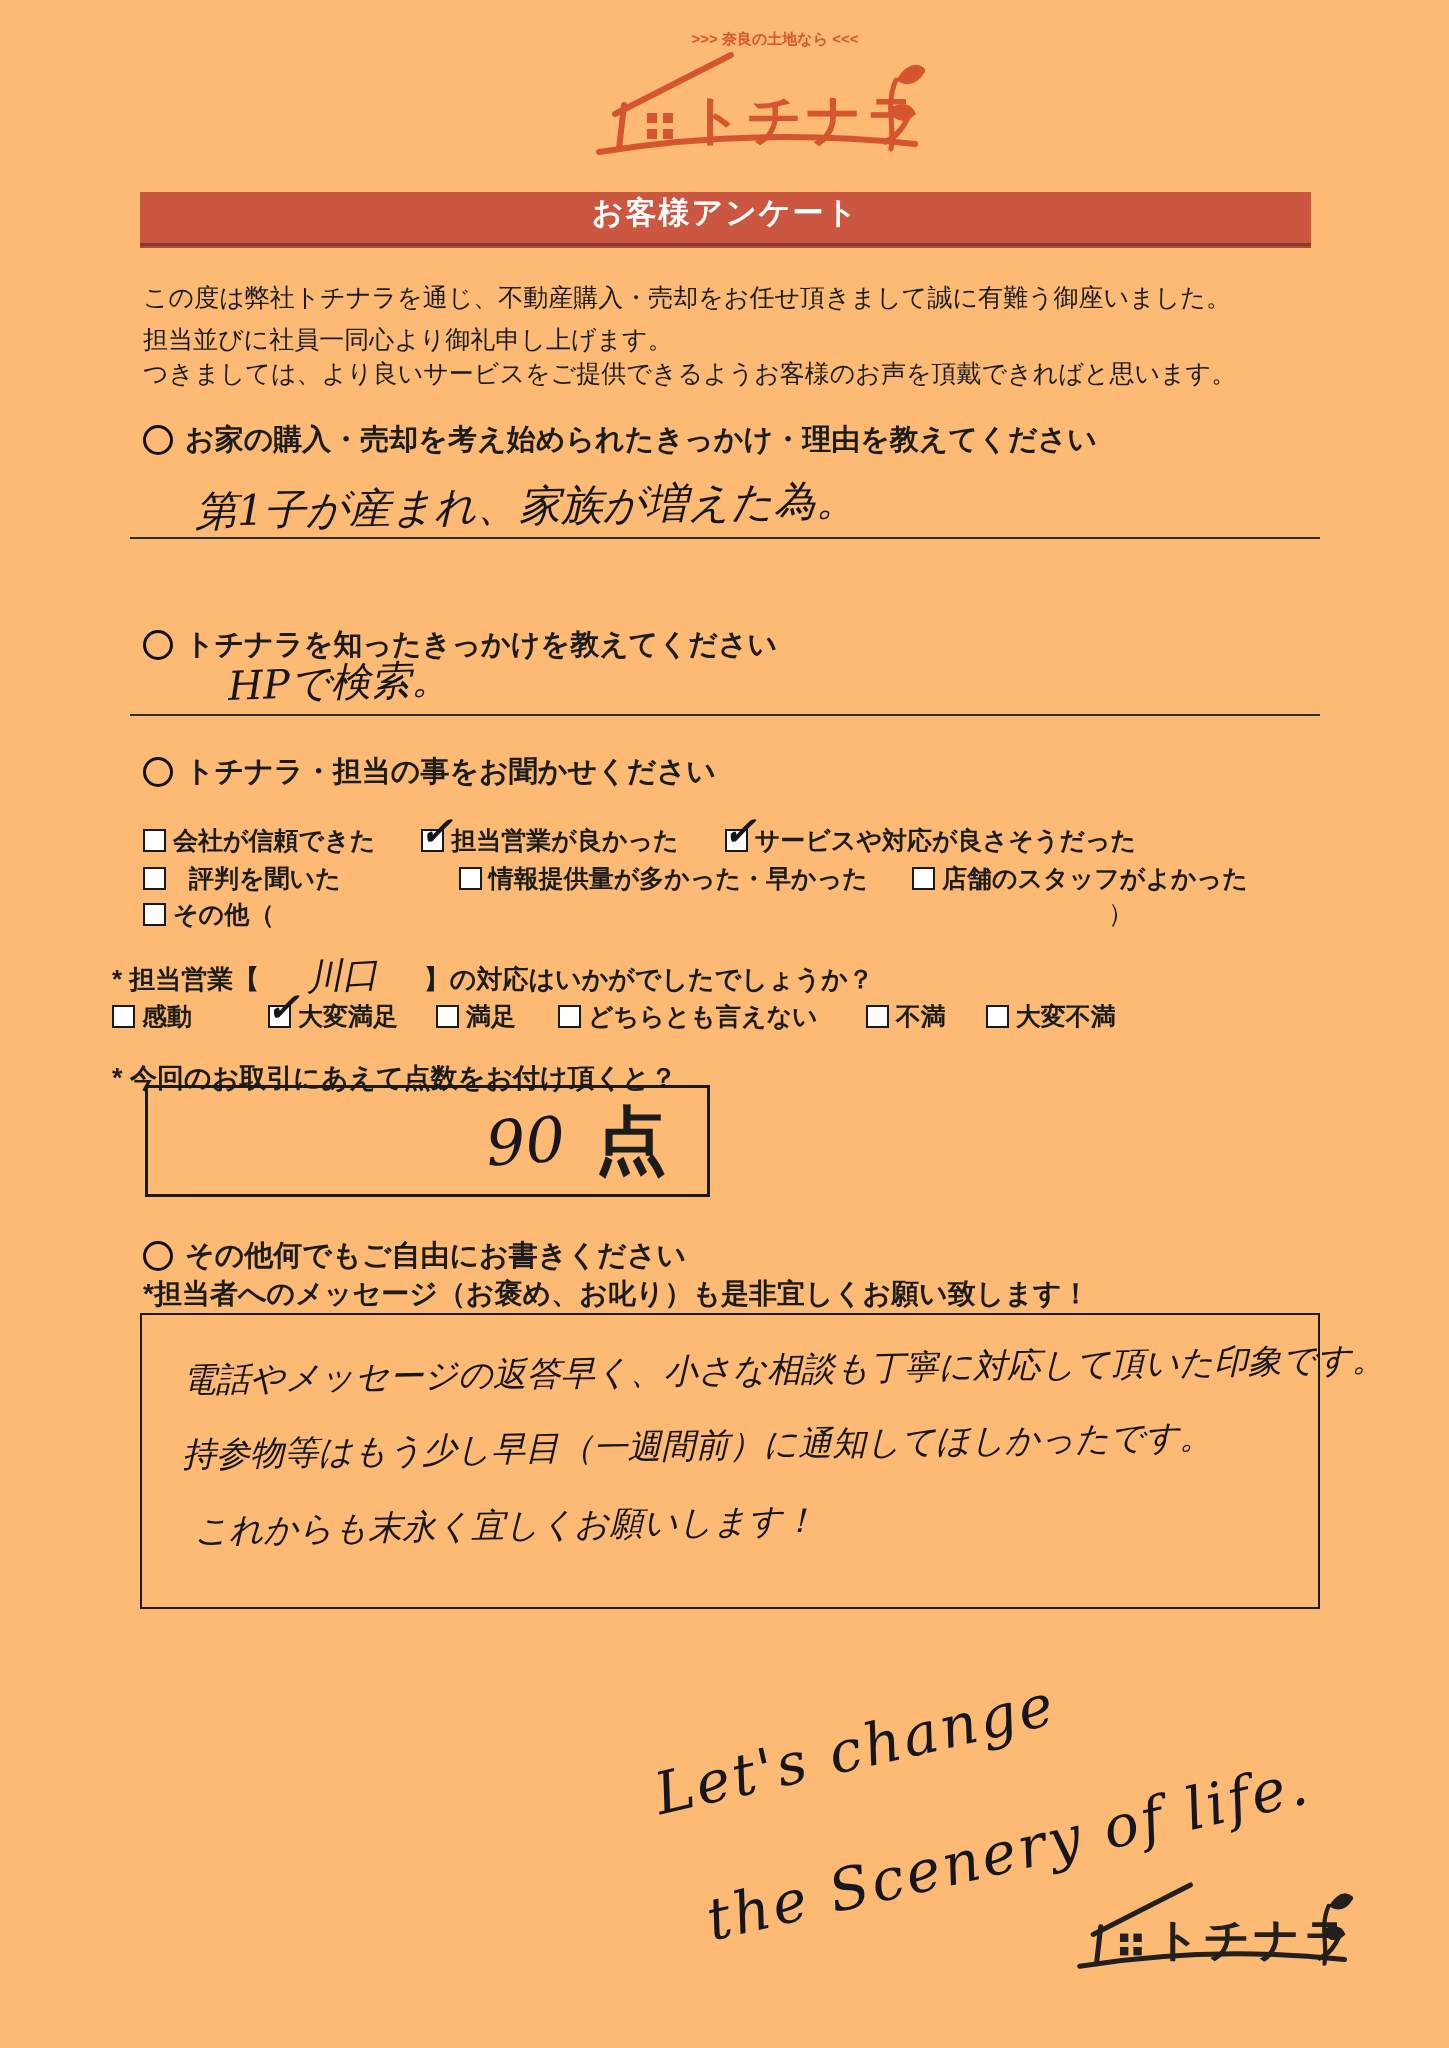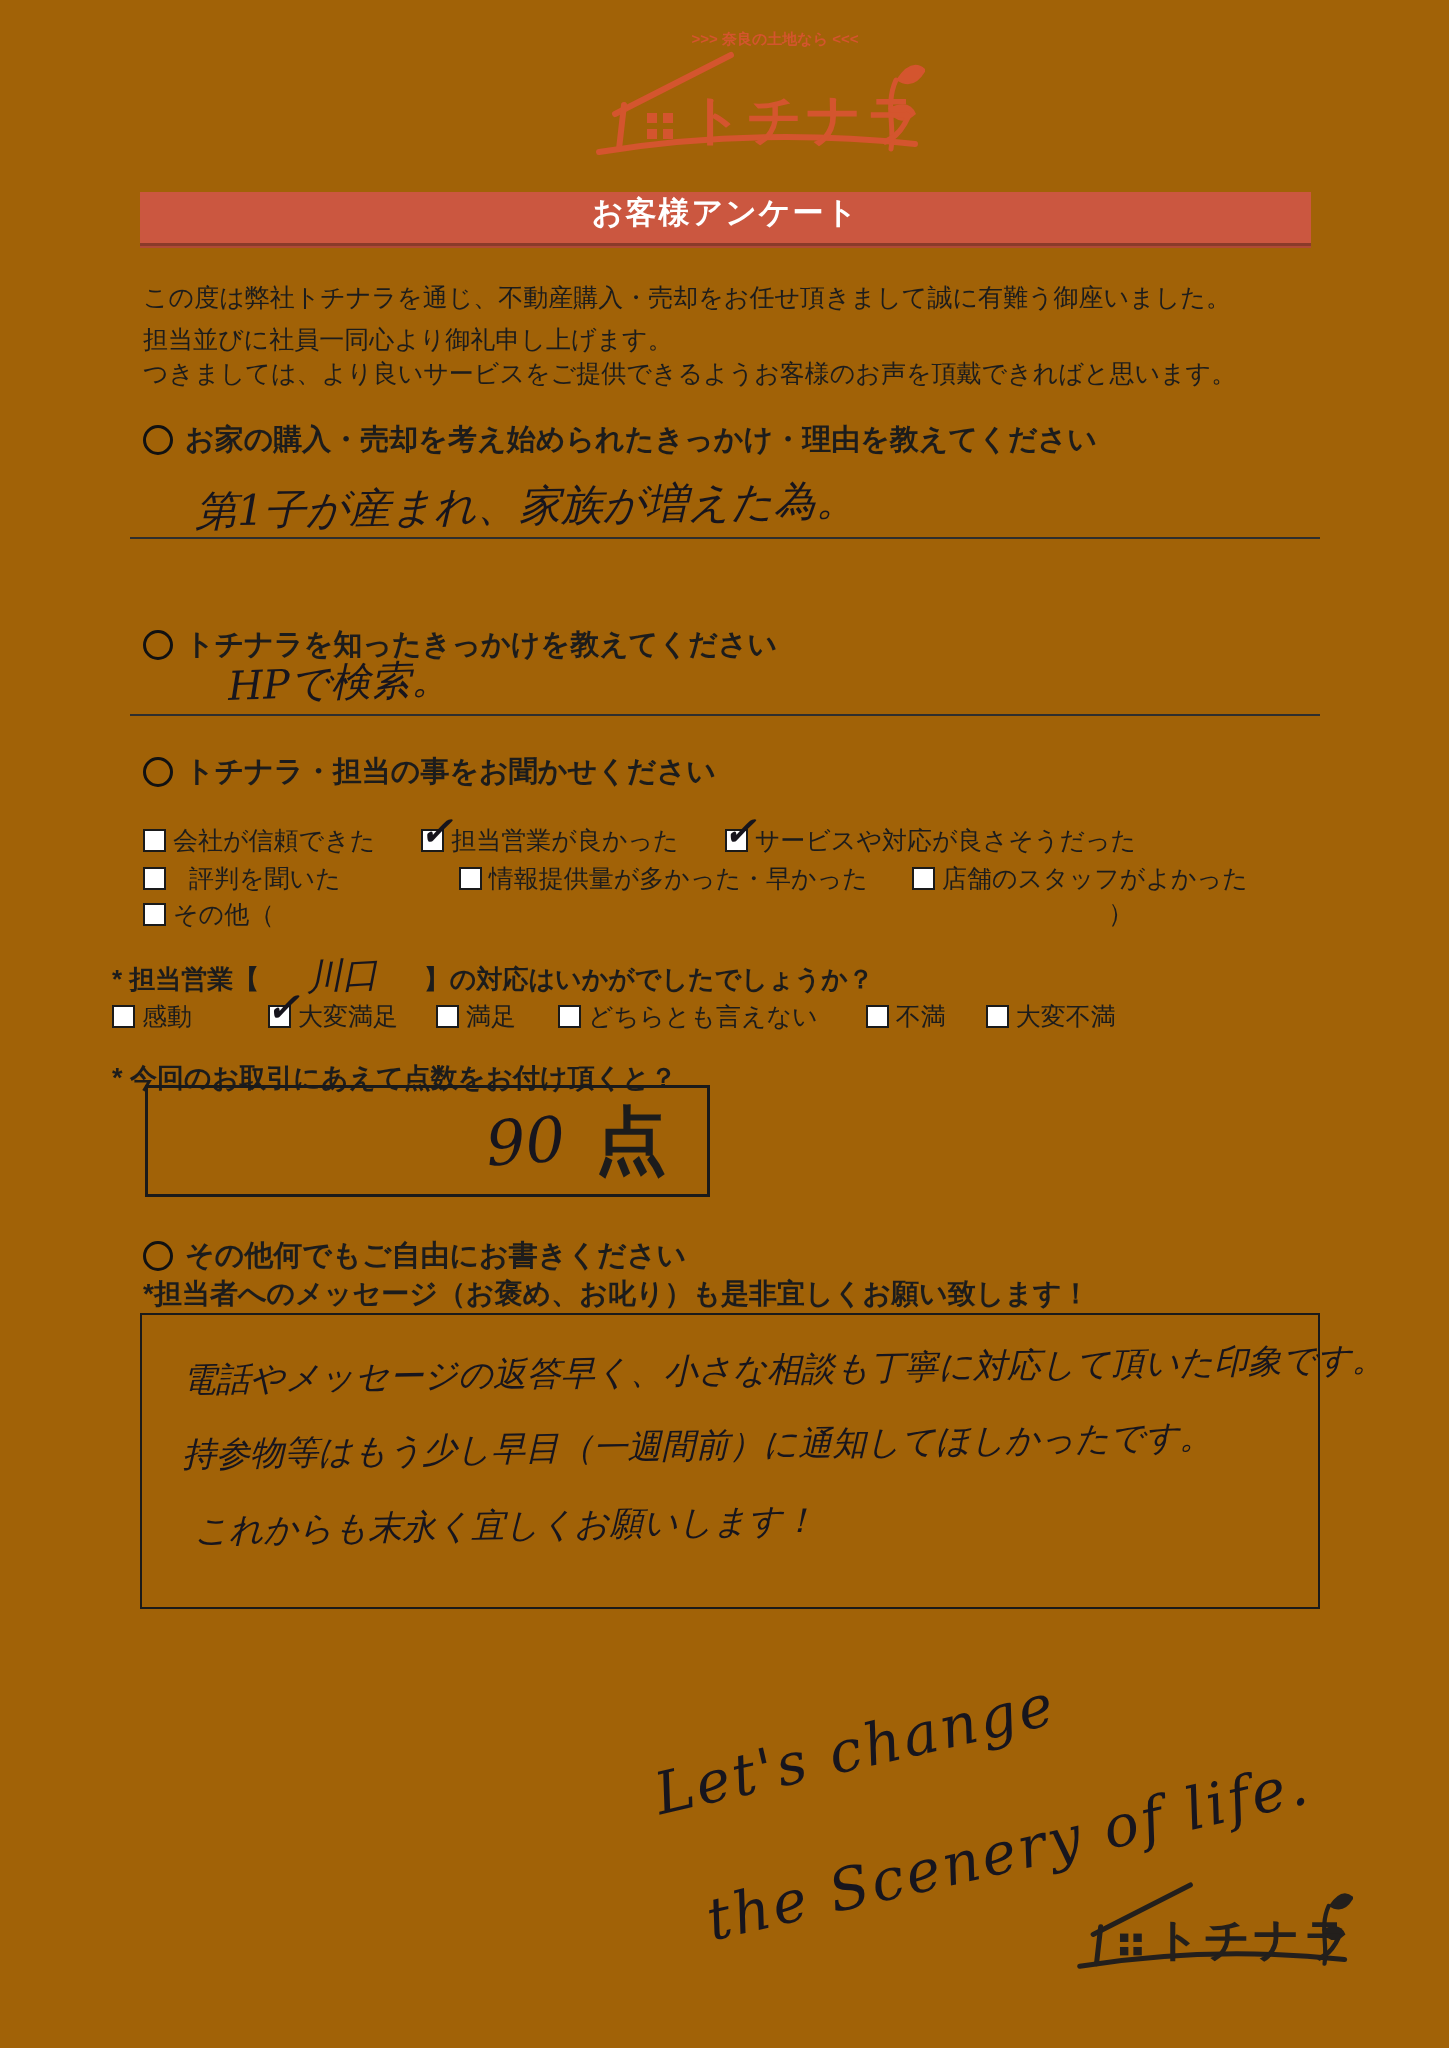--- a/index.html
+++ b/index.html
@@ -1,18 +1,18 @@
 <!DOCTYPE html>
 <html><head>
 <meta charset="utf-8">
 <style>
   html,body { margin:0; padding:0; background:#e8e8e8; }
   #page {
     position:relative; width:1449px; height:2048px; margin:0 auto;
-    background:#a16207; overflow:hidden;
+    background:#fdba74; overflow:hidden;
     font-family:"Liberation Sans", sans-serif; color:#1c1c1c;
   }
   .abs { position:absolute; }
 
   
   .band {
     left:140px; top:192px; width:1171px; height:54px;
     background:#cb5740; display:flex; align-items:flex-start; justify-content:center;
     box-shadow:0 -3px 0 #8a3a2a inset, 0 2px 0 #b04a35;
   }
@@ -22,21 +22,21 @@
   .intro-line { left:143px; width:1180px; font-size:25px; line-height:34px; font-weight:500; }
   .q-heading { display:flex; align-items:center; font-weight:bold; font-size:29px; }
   .q-circle {
     display:inline-block; width:24px; height:24px; border:3px solid #111;
     border-radius:50%; margin-right:12px; flex:0 0 auto;
   }
   .sub-bold { font-weight:bold; font-size:25px; }
 
   
   .cb-row { display:flex; align-items:flex-start; font-size:25px; white-space:nowrap; }
-  .cb-item { display:flex; align-items:center; }
+  .cb-item { display:flex; align-items:center;font-weight:bold; }
   .cb {
     display:inline-block; width:19px; height:19px; border:2px solid #1a1a1a;
     margin-right:7px; position:relative; flex:0 0 auto; background:#fff;
   }
   .cb.checked::after {
     content:"\2713";
     position:absolute; left:-4px; top:-20px;
     font-size:40px; line-height:40px; color:#16141c;
     font-family:"DejaVu Serif", serif; font-style:italic; font-weight:bold;
   }

